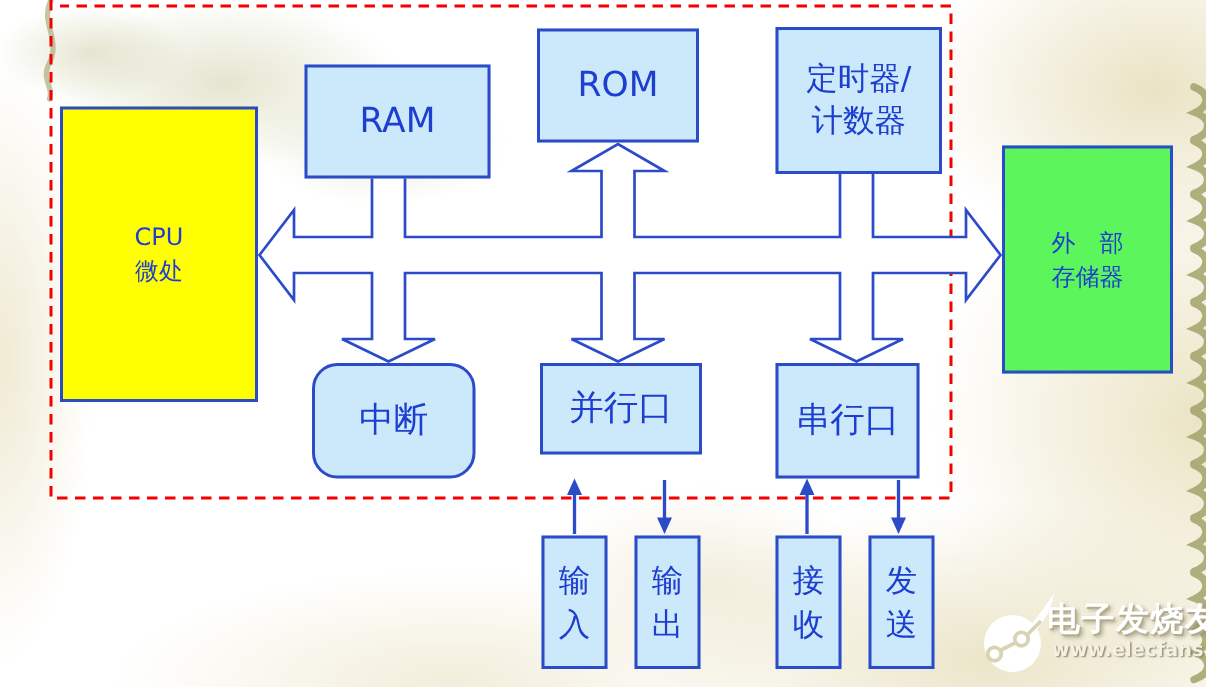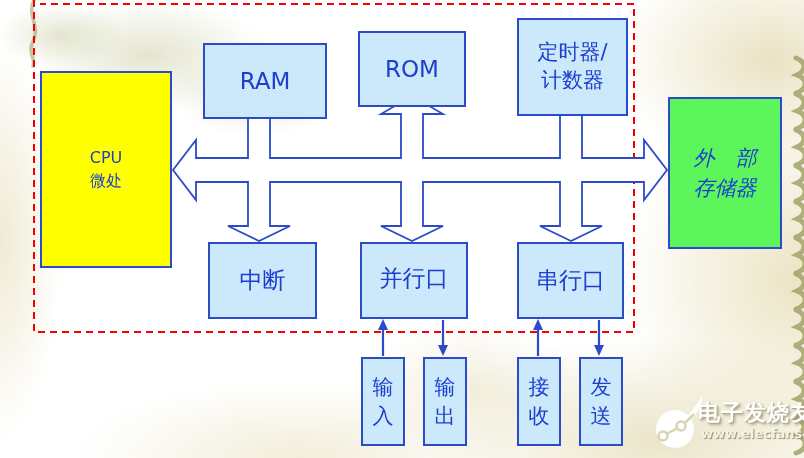--- a/index.html
+++ b/index.html
@@ -21,26 +21,26 @@
   svg.layer{position:absolute;left:0;top:0;}
   .box{
     position:absolute;box-sizing:border-box;
     border:2px solid #2b4bc8;background:#cbe9fa;color:#1d3ecf;
     display:flex;flex-direction:column;align-items:center;justify-content:center;
     text-align:center;line-height:1.32;
   }
   .box span{display:block;white-space:pre;}
   .b-cpu{left:40px;top:71px;width:132px;height:197px;background:#ffff00;font-size:16px;line-height:1.42;}
   .b-ram{left:203px;top:19px;width:124px;height:76px;font-size:23px;margin-top:24px;}
-  .b-rom{left:358px;top:31px;width:108px;height:76px;font-size:23px;}
+  .b-rom{left:358px;top:19px;width:108px;height:76px;font-size:23px;}
   .b-timer{left:517px;top:18px;width:111px;height:98px;font-size:21px;}
-  .b-ext{left:668px;top:97px;width:114px;height:152px;background:#5cf65c;font-size:21px;line-height:1.45;font-style:italic;}
-  .b-int{left:208px;top:242px;width:109px;height:77px;font-size:23px;}
-  .b-par{left:360px;top:242px;width:108px;height:77px;font-size:23px;font-family:Liberation Mono, monospace;}
-  .b-ser{left:517px;top:242px;width:107px;height:77px;font-size:23px;text-align:right;}
+  .b-ext{left:668px;top:97px;width:114px;height:152px;background:#5cf65c;font-size:16px;line-height:1.45;}
+  .b-int{left:208px;top:242px;width:109px;height:77px;font-size:23px;border-radius:17px;}
+  .b-par{left:360px;top:242px;width:108px;height:61px;font-size:23px;}
+  .b-ser{left:517px;top:242px;width:96px;height:77px;font-size:23px;text-align:right;}
   .b-small{width:44px;height:89px;font-size:21px;line-height:1.35;}
   .b-in{left:361px;top:357px;}
   .b-out{left:423px;top:357px;}
   .b-rcv{left:517px;top:357px;}
   .b-snd{left:579px;top:357px;}
   .wm-brand{
     position:absolute;left:698px;top:398px;font-size:22px;font-weight:bold;color:#ffffff;
     text-shadow:1px 1px 0 #b3ac8f,2px 2px 3px rgba(140,130,100,0.75);letter-spacing:1px;white-space:nowrap;
   }
   .wm-url{

